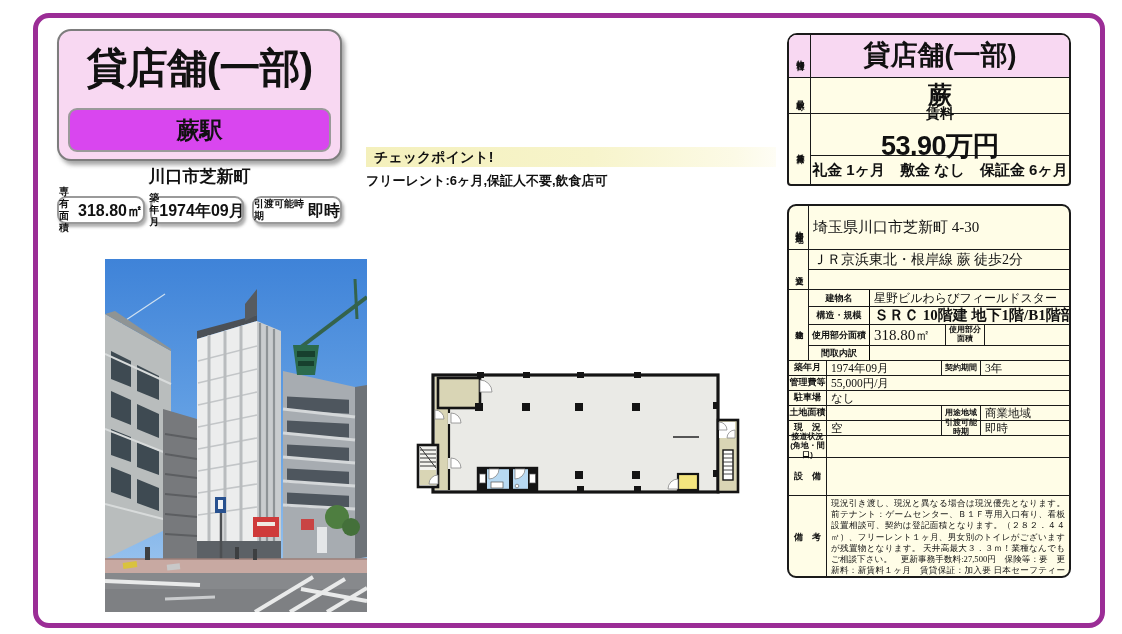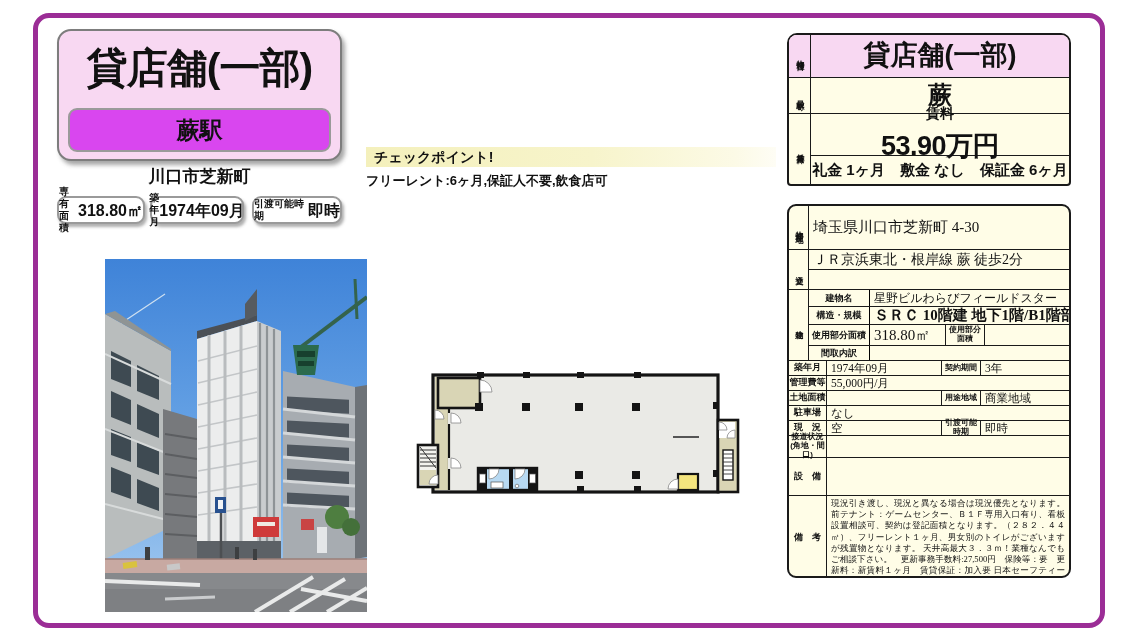--- a/index.html
+++ b/index.html
@@ -377,28 +377,28 @@
     <div class="hlabel">築年月</div>
     <div class="val serif">1974年09月</div>
     <div class="hlabel2">契約期間</div>
     <div class="val2 serif">3年</div>
   </div>
   <div class="row r-small">
     <div class="hlabel">管理費等</div>
     <div class="val serif">55,000円/月</div>
   </div>
   <div class="row r-small">
+    <div class="hlabel">駐車場</div>
+    <div class="val serif">なし</div>
+  </div>
+  <div class="row r-small">
     <div class="hlabel">土地面積</div>
     <div class="val serif"></div>
     <div class="hlabel2">用途地域</div>
     <div class="val2 serif">商業地域</div>
-  </div>
-  <div class="row r-small">
-    <div class="hlabel">駐車場</div>
-    <div class="val serif">なし</div>
   </div>
   <div class="row r-small">
     <div class="hlabel">現　況</div>
     <div class="val serif">空</div>
     <div class="hlabel2" style="white-space:normal;">引渡可能時期</div>
     <div class="val2 serif">即時</div>
   </div>
   <div class="row r-road">
     <div class="hlabel">接道状況 (角地・間口)</div>
     <div class="val serif"></div>

